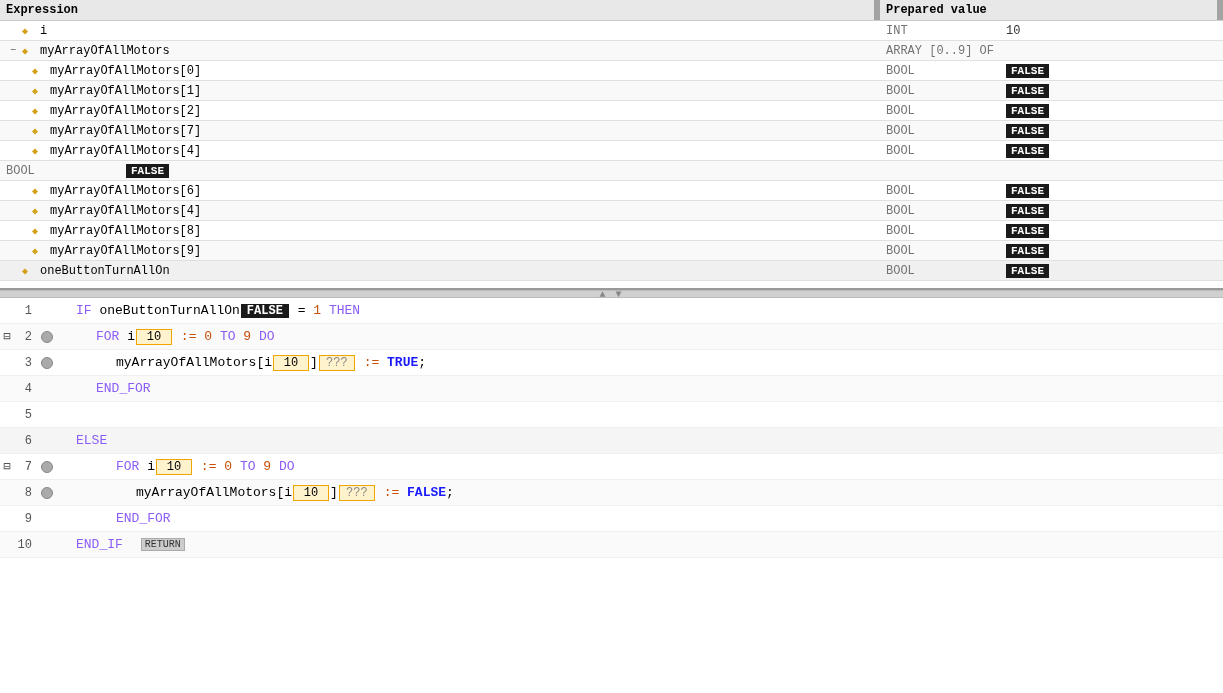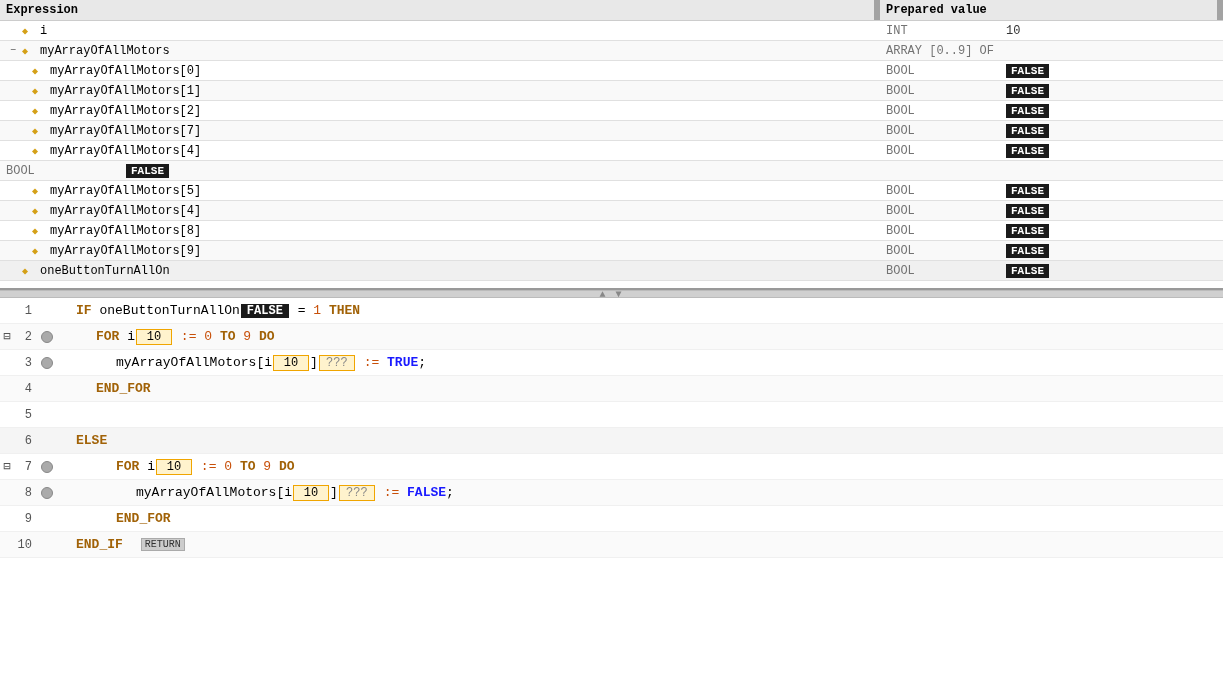--- a/index.html
+++ b/index.html
@@ -176,21 +176,21 @@
       flex: 1;
       padding: 2px 4px;
       font-size: 13px;
       display: flex;
       align-items: center;
       flex-wrap: nowrap;
       gap: 0;
     }
 
     
-    .kw { color: #a16207; font-weight: bold; }
+    .kw { color: #8b5cf6; font-weight: normal; }
     .var-name { color: #000; }
     .num { color: #c8500a; }
     .assign { color: #c8500a; }
     .op { color: #000; }
     .true-val { color: #1a1aff; font-weight: bold; }
     .false-val { color: #1a1aff; font-weight: bold; }
     .punct { color: #000; }
 
     .inline-val {
       display: inline-block;
@@ -326,21 +326,21 @@
     </div>
     <div class="watch-row">
       <div class="watch-cell col-type">BOOL</div>
       <div class="watch-cell col-value"><span class="value-badge">FALSE</span></div>
       <div class="watch-cell col-prep"></div>
     </div>
     <div class="watch-row">
       <div class="watch-cell col-expr expr-indent">
         <span class="expand-icon">&nbsp;</span>
         <span class="var-icon"></span>
-        <span>myArrayOfAllMotors[5]</span>
+        <span>myArrayOfAllMotors[6]</span>
       </div>
       <div class="watch-cell col-type">BOOL</div>
       <div class="watch-cell col-value"><span class="value-badge">FALSE</span></div>
       <div class="watch-cell col-prep"></div>
     </div>
     <div class="watch-row">
       <div class="watch-cell col-expr expr-indent">
         <span class="expand-icon">&nbsp;</span>
         <span class="var-icon"></span>
         <span>myArrayOfAllMotors[4]</span>

